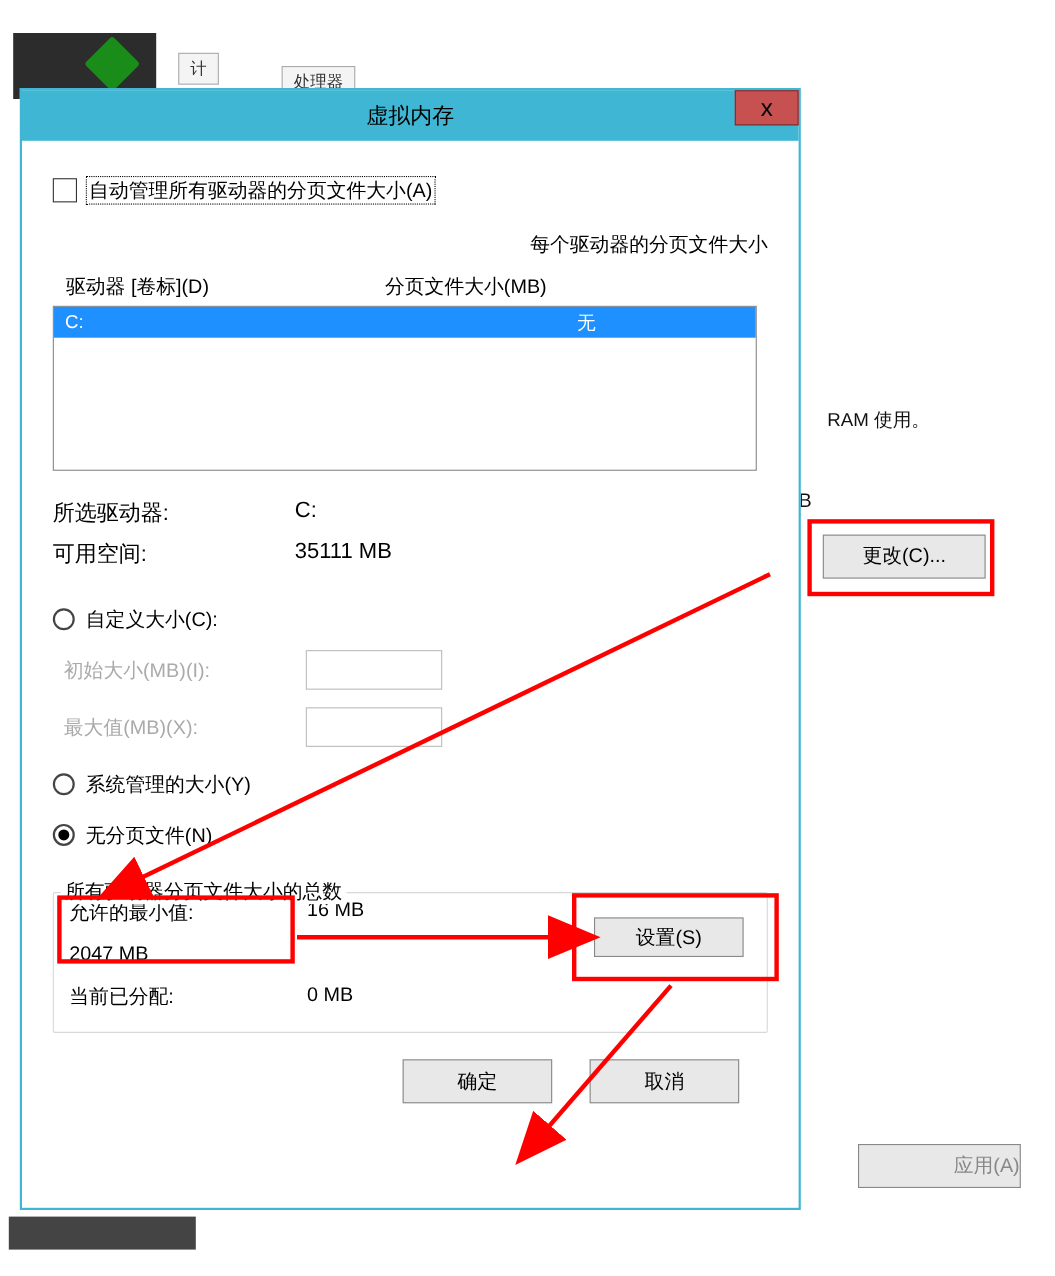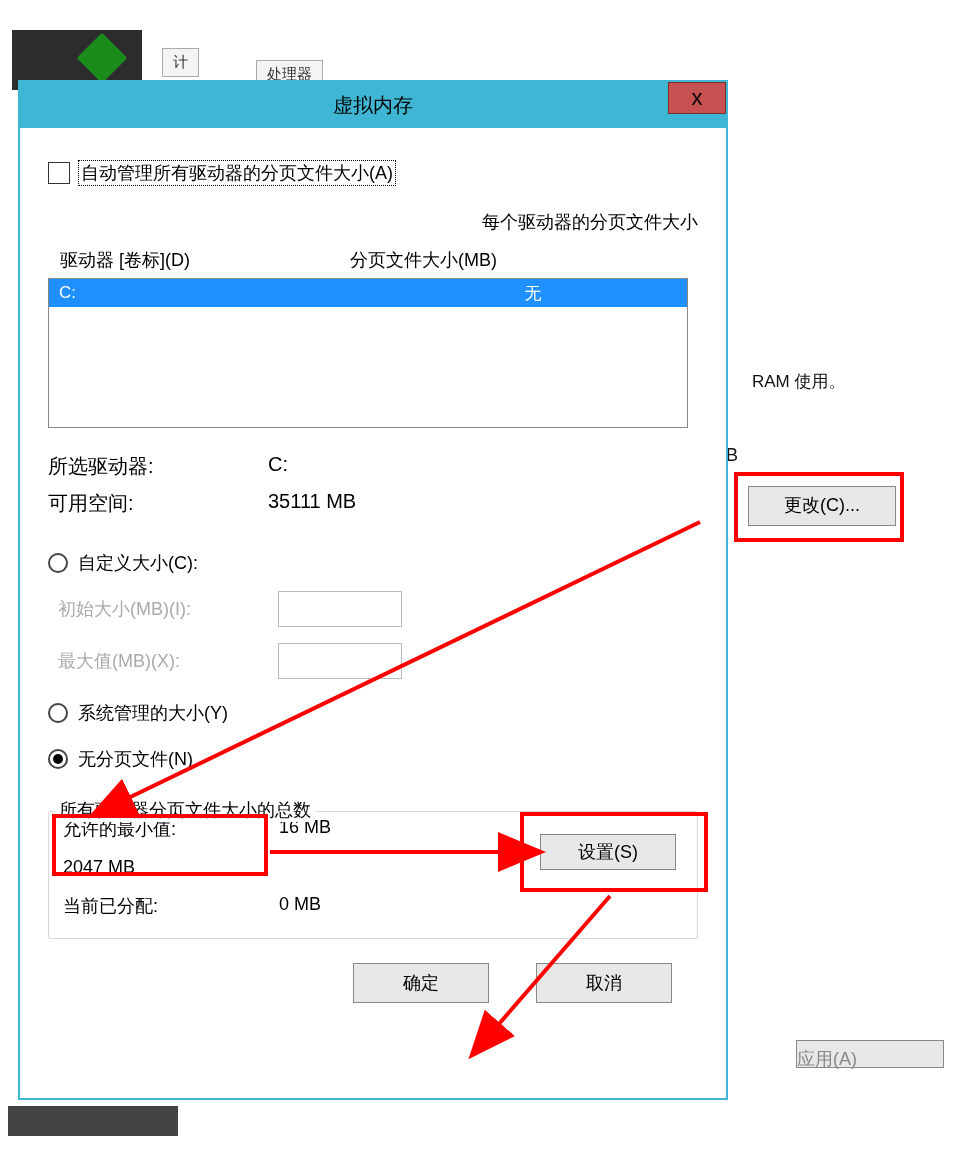--- a/index.html
+++ b/index.html
@@ -30,24 +30,24 @@
       text-align: center; line-height: 36px; font-size: 18px;
       cursor: pointer;
     }
     .bg-change-highlight {
       position: absolute; left: 734px; top: 472px;
       width: 170px; height: 70px;
       border: 4px solid #ff0000;
       pointer-events: none;
     }
     .bg-apply-btn {
-      position: absolute; left: 796px; top: 1040px;
-      width: 148px; height: 28px;
-      border: 1px solid #888; background: #e8e8e8;
-      text-align: left; line-height: 36px; font-size: 18px; color: #888;
+      position: absolute; left: 780px; top: 1040px;
+      width: 148px; height: 40px;
+      border: 1px solid #888; background: #e8e8e8;
+      text-align: right; line-height: 36px; font-size: 18px; color: #888;
       cursor: pointer;
     }
     .bg-square { position: absolute; left: 12px; top: 30px; width: 130px; height: 60px; background: #2c2c2c; }
     .bg-square::after { content:""; position:absolute; left: 72px; top: 10px; width: 36px; height: 36px; background: #1a8c1a; border-radius: 3px; transform: rotate(45deg); }
     .bg-bottom-bar { position: absolute; left: 8px; top: 1106px; width: 170px; height: 30px; background: #444; }
 
     
     .dialog {
       position: absolute;
       left: 18px; top: 80px;
@@ -126,21 +126,21 @@
       border: 1px solid #d8d8d8;
       border-radius: 2px;
       padding: 5px 14px 20px 14px;
       position: relative;
     }
     .group-title { position: absolute; top: -14px; left: 6px; background: #fff; padding: 0 4px; font-size: 18px; }
     .g-kv { display: flex; font-size: 18px; margin-bottom: 16px; }
     .g-kv:last-child { margin-bottom: 0; }
     .g-kv .k { width: 216px; }
 
-    .bottom-buttons { display: flex; gap: 47px; justify-content: flex-end; margin-top: 24px; padding-right: 26px; }
+    .bottom-buttons { display: flex; gap: 34px; justify-content: flex-end; margin-top: 24px; padding-right: 26px; }
     .dlg-btn {
       width: 136px; height: 40px;
       border: 1px solid #888; background: #e8e8e8;
       font-size: 18px; cursor: pointer;
     }
 
     
     .hl { position: absolute; border: 4px solid #ff0000; pointer-events: none; }
     .hl-radio { left: 32px; top: 732px; width: 216px; height: 62px; }
     .hl-set { left: 500px; top: 730px; width: 188px; height: 80px; }

